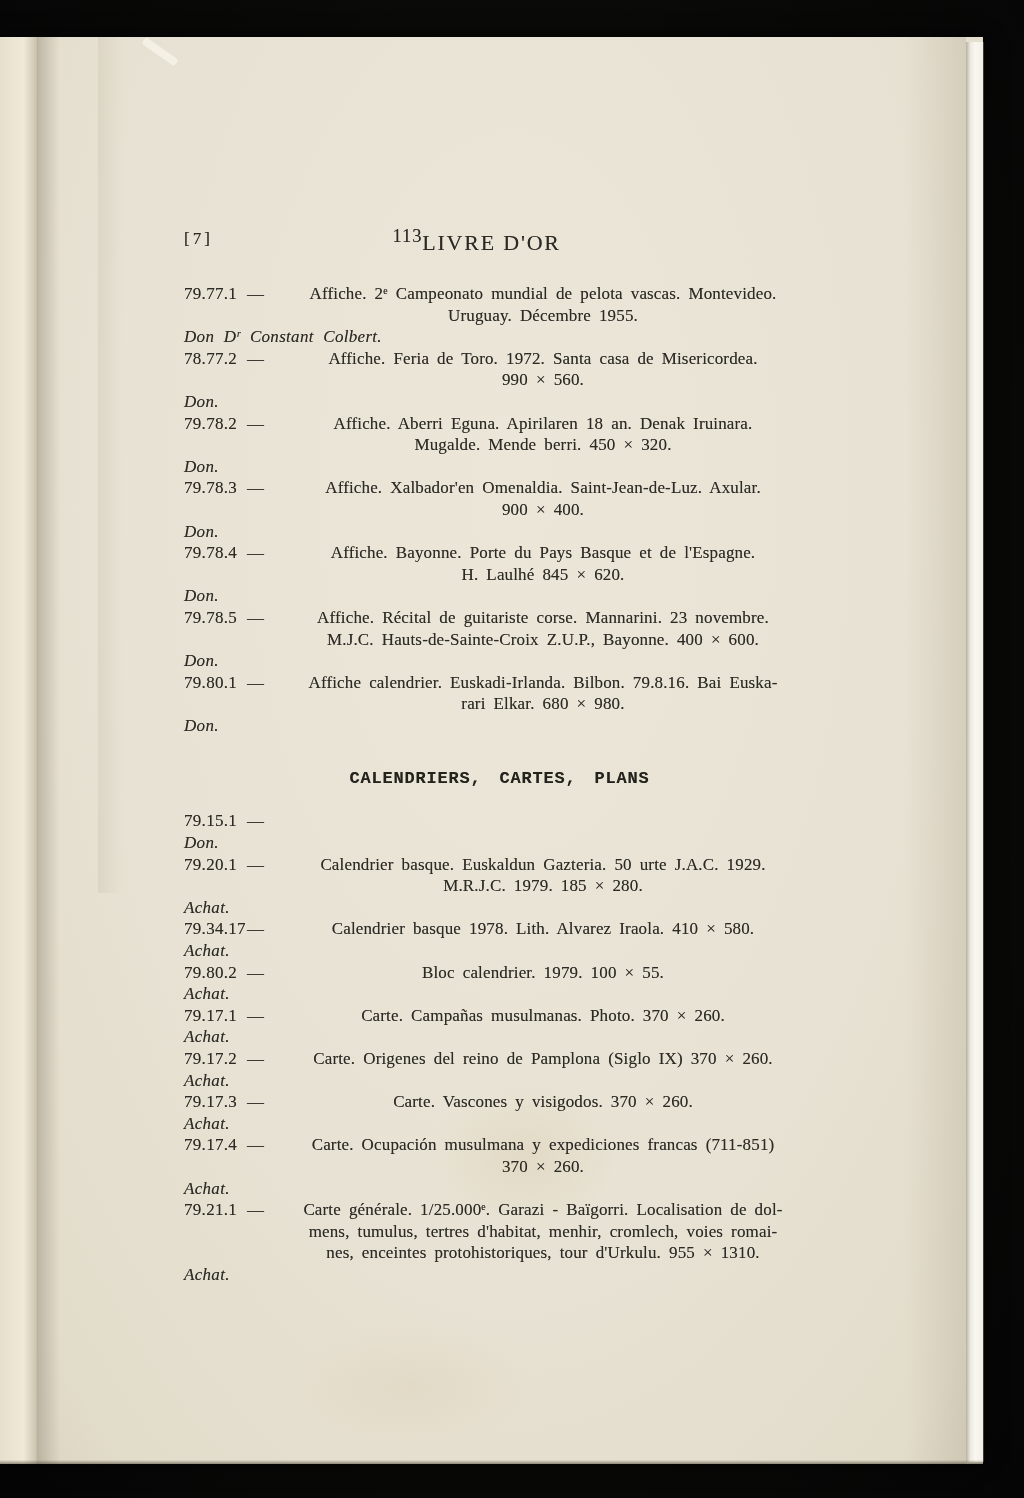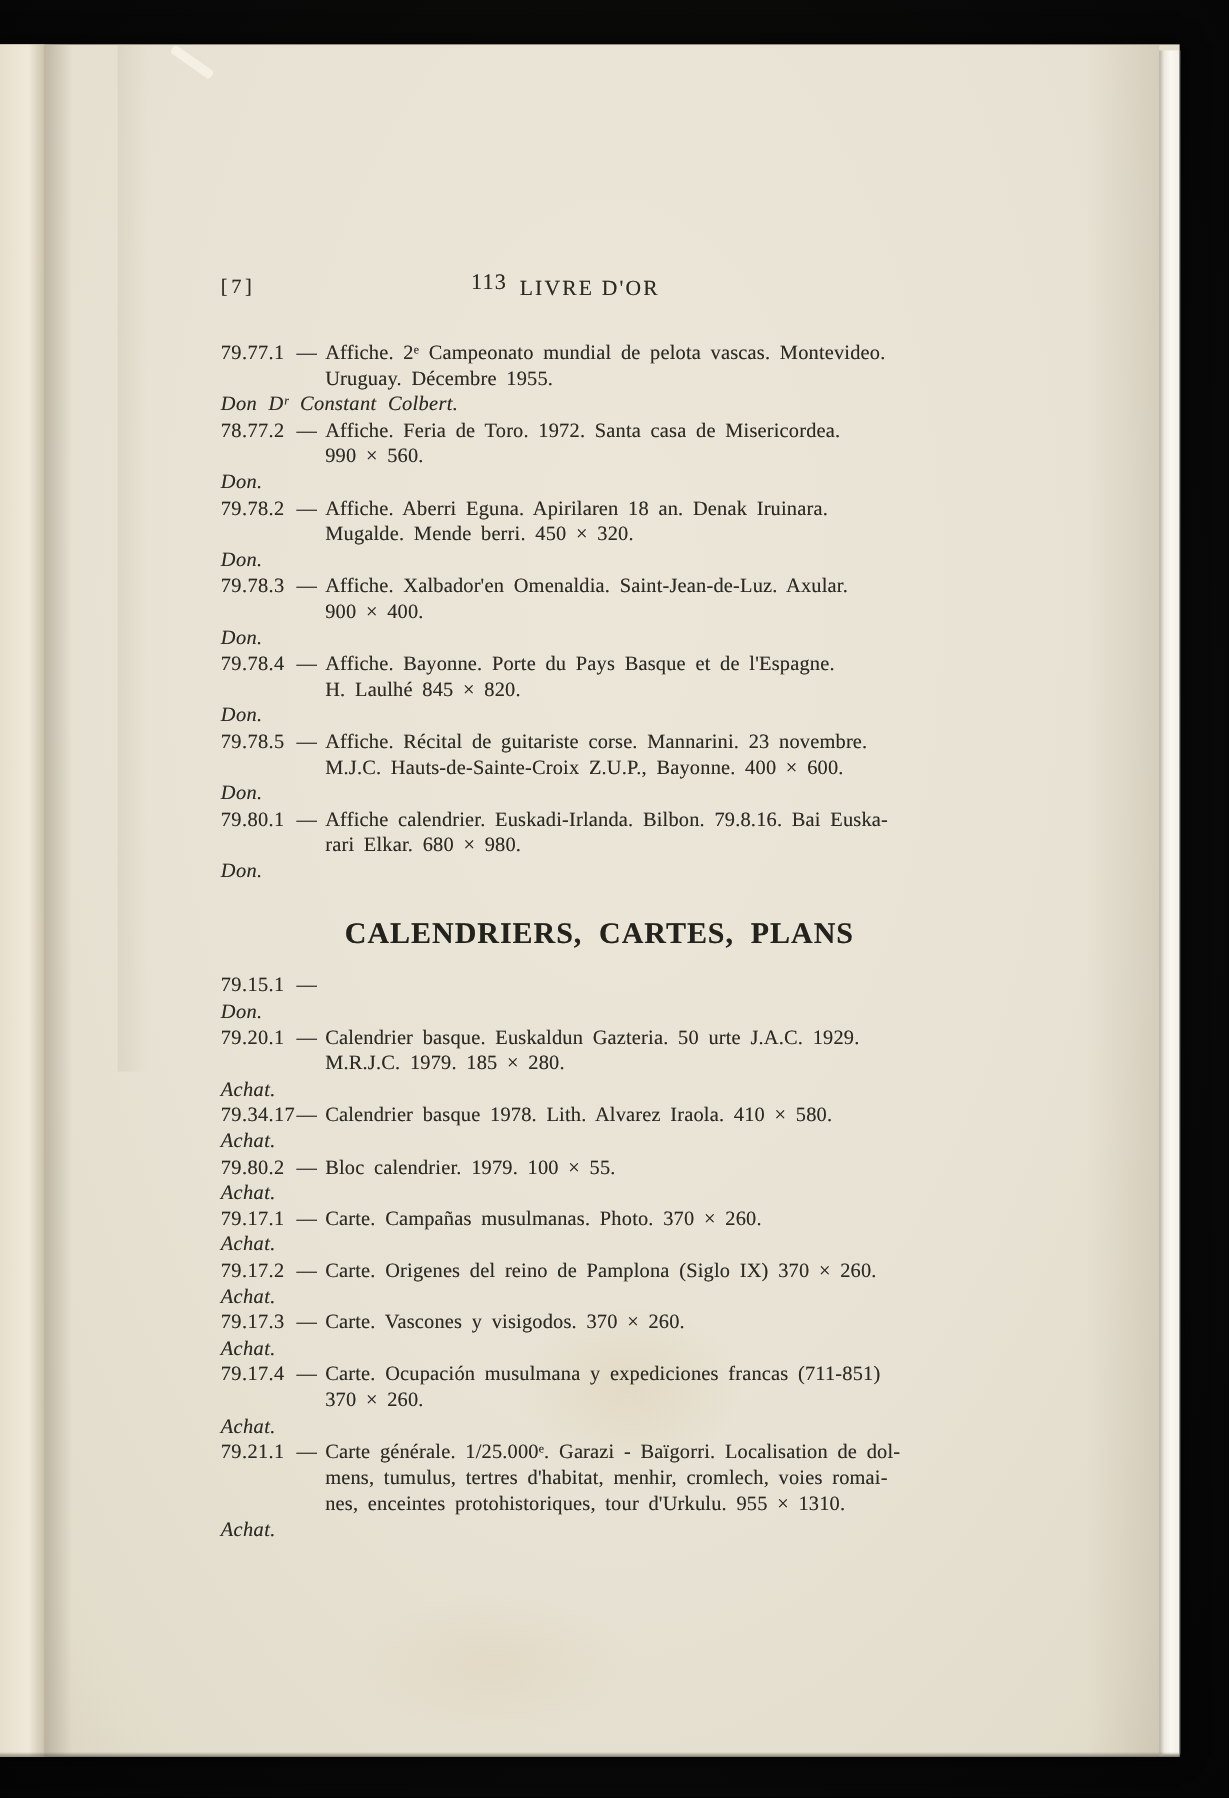--- a/index.html
+++ b/index.html
@@ -49,34 +49,34 @@
     position:absolute; left:430px; top:1050px; width:190px; height:140px;
     background: radial-gradient(ellipse, rgba(196,166,110,.14), rgba(196,166,110,0) 70%);
   }
   .stain-b {
     position:absolute; left:290px; top:1290px; width:240px; height:120px;
     background: radial-gradient(ellipse, rgba(196,166,110,.10), rgba(196,166,110,0) 70%);
   }
   
   .ink { color:#2b2a25; text-shadow:0 0 .5px rgba(43,42,37,.45); }
   .runhead-left  { position:absolute; left:184px; top:192px; font-size:17px; letter-spacing:3px; }
-  .runhead-title { position:absolute; left:0px;  top:193px; width:983px; text-align:center; font-size:18px; letter-spacing:1.8px; }
+  .runhead-title { position:absolute; left:0px;  top:193px; width:983px; text-align:center; font-size:22px; letter-spacing:1.8px; }
   .runhead-page  { position:absolute; left:0px;  top:189px; width:815px; text-align:center; font-size:18.5px; letter-spacing:1px; }
   .content {
     position:absolute; left:184px; top:246px; width:631px;
     font-size:17px; line-height:21.6px;
   }
   .entry-row { display:flex; }
   .eid   { flex:0 0 63px; white-space:nowrap; letter-spacing:.3px; }
   .edash { flex:0 0 24px; }
-  .etext { flex:1; white-space:pre-line; word-spacing:3.6px; letter-spacing:.15px; }
+  .etext { flex:1; white-space:pre-line; word-spacing:3.6px; letter-spacing:.15px;text-align:center; }
   .eattr { font-style:italic; word-spacing:5px; letter-spacing:.3px; }
   .section-heading {
-    font-family:Liberation Serif, serif; font-weight:700;
-    font-size:25px; line-height:26px; letter-spacing:.8px; word-spacing:7px;
+    font-family:Liberation Mono, monospace; font-weight:700;
+    font-size:17px; line-height:26px; letter-spacing:.8px; word-spacing:7px;
     text-align:center; margin:30px 0 18px 0; color:#23221d;
   }
 </style>
 </head>
 <body>
 
 <div class="stage">
   <div class="paper">
     <div class="prev-page-strip"></div>
     <div class="gutter-crease"></div>
@@ -129,21 +129,21 @@
             <span class="etext">Affiche. Xalbador'en Omenaldia. Saint-Jean-de-Luz. Axular.
 900 × 400.</span>
           </div>
           <div class="eattr">Don.</div>
         </div>
         <div class="entry">
           <div class="entry-row">
             <span class="eid">79.78.4</span>
             <span class="edash">—</span>
             <span class="etext">Affiche. Bayonne. Porte du Pays Basque et de l'Espagne.
-H. Laulhé 845 × 820.</span>
+H. Laulhé 845 × 620.</span>
           </div>
           <div class="eattr">Don.</div>
         </div>
         <div class="entry">
           <div class="entry-row">
             <span class="eid">79.78.5</span>
             <span class="edash">—</span>
             <span class="etext">Affiche. Récital de guitariste corse. Mannarini. 23 novembre.
 M.J.C. Hauts-de-Sainte-Croix Z.U.P., Bayonne. 400 × 600.</span>
           </div>

